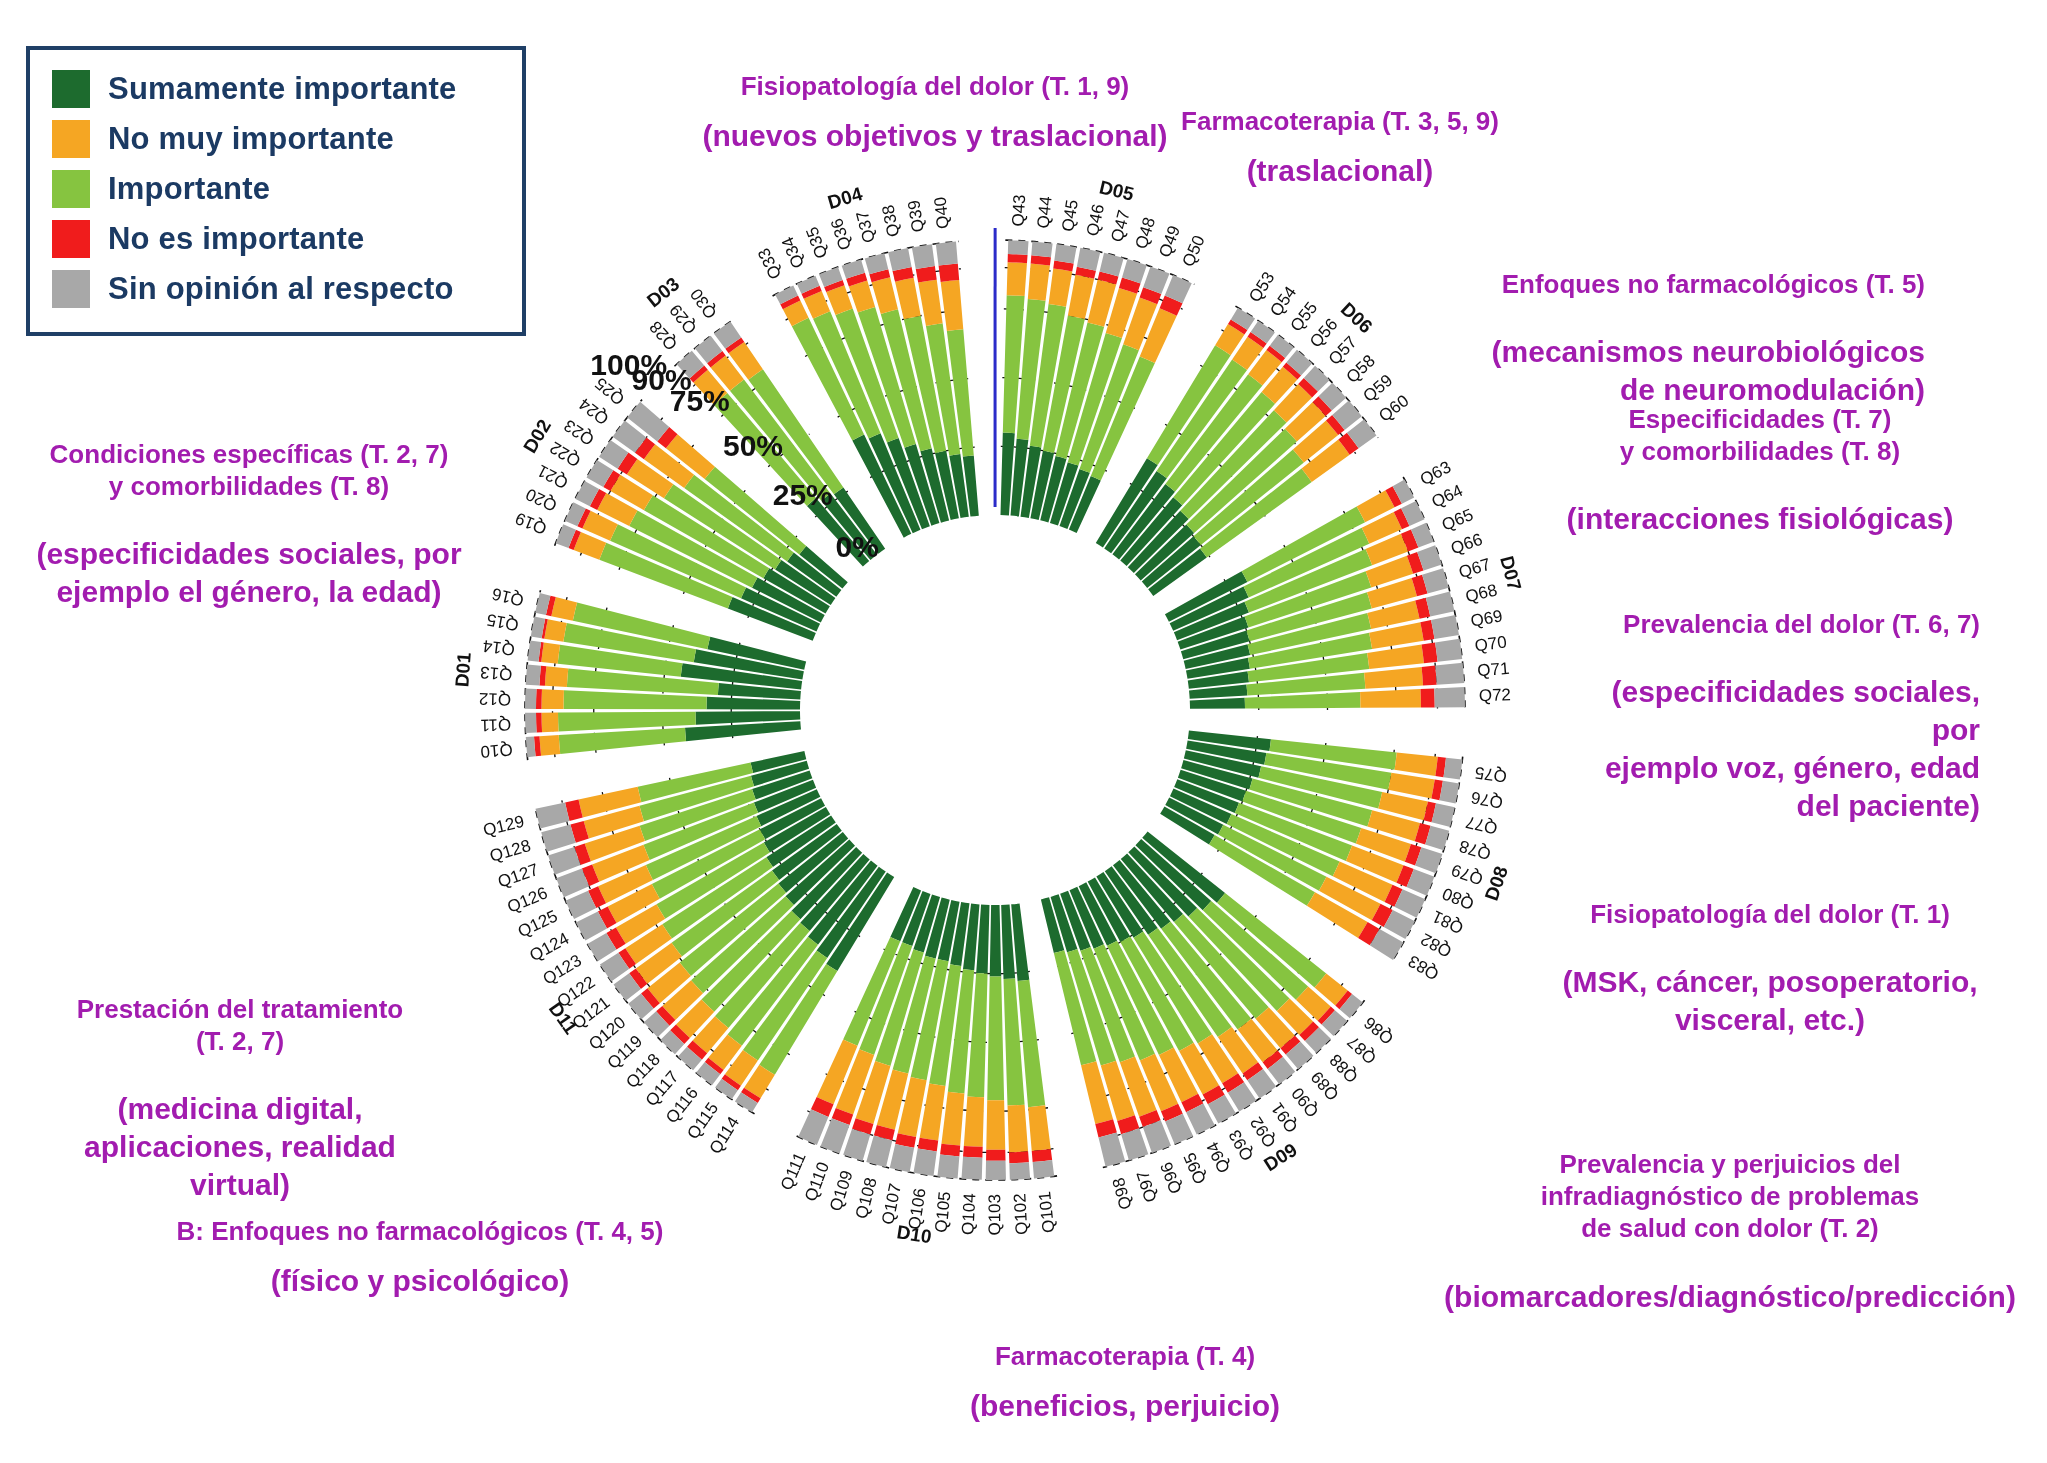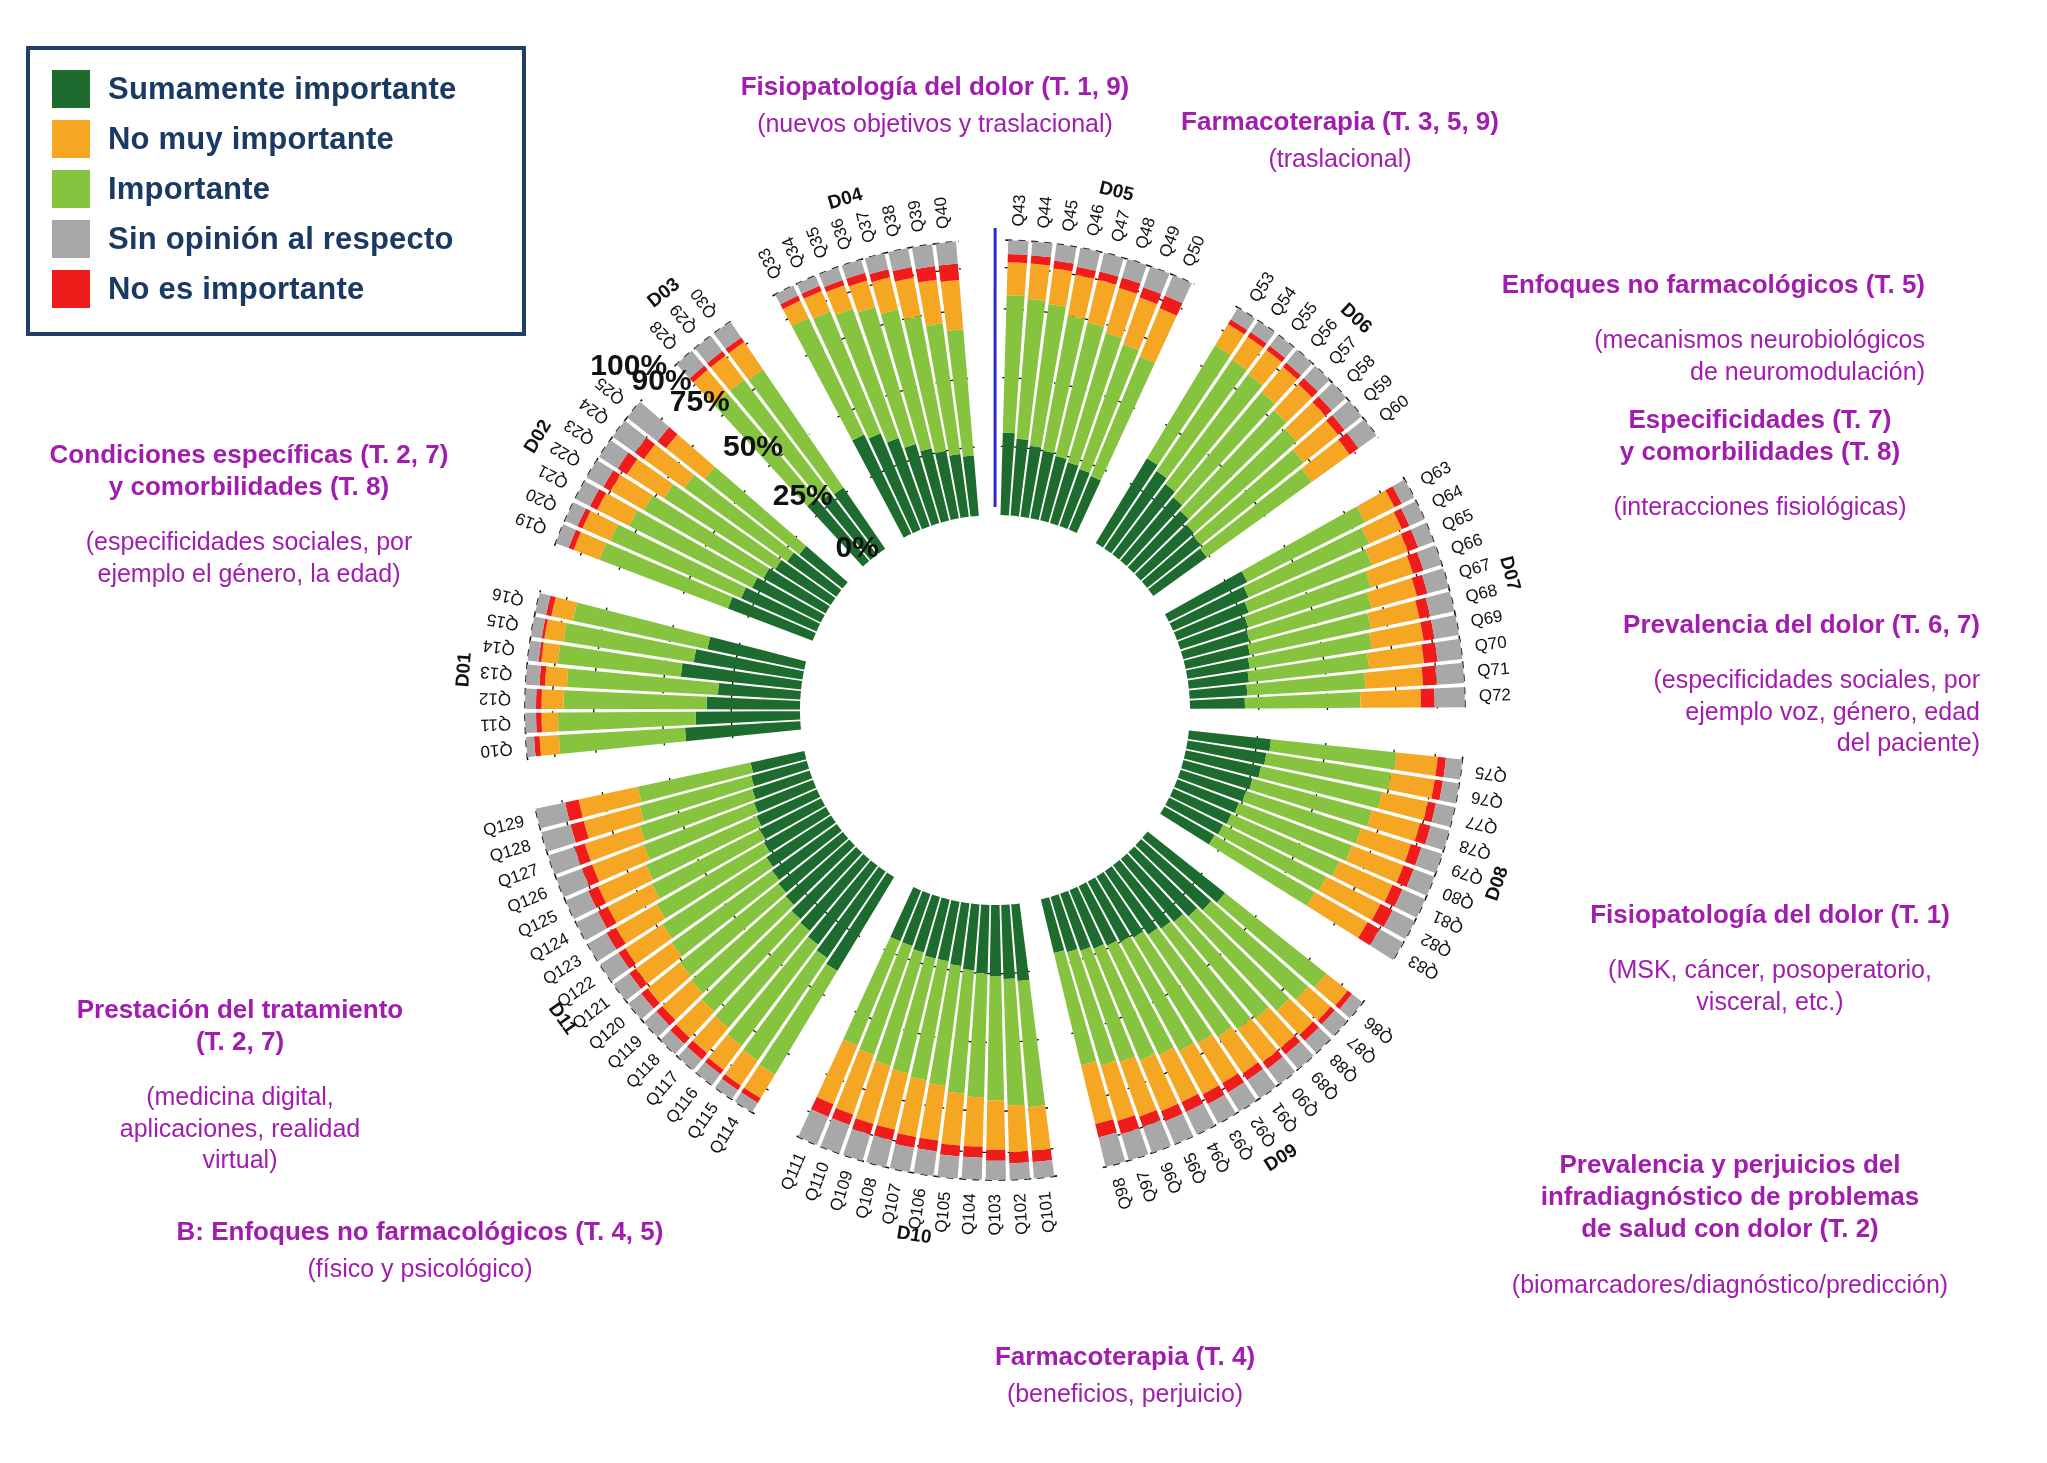--- a/index.html
+++ b/index.html
@@ -11,21 +11,21 @@
   #legend{position:absolute;left:26px;top:46px;width:500px;height:290px;
           border:4px solid #1f3f66;background:#fff;box-sizing:border-box;
           padding:14px 18px 10px 22px;}
   .legend-row{display:flex;align-items:center;height:50px;}
   .legend-swatch{width:38px;height:38px;margin-right:18px;flex:0 0 auto;}
   .legend-label{font-size:31px;font-weight:bold;color:#1b3a63;letter-spacing:.2px;}
 
   
   .ann{position:absolute;color:#a21caf;}
   .ann .t{font-weight:bold;font-size:26px;line-height:1.24;}
-  .ann .s{font-weight:normal;font-size:25px;line-height:1.26;margin-top:6px;}
+  .ann .s{font-weight:bold;font-size:30px;line-height:1.26;margin-top:15px;}
   .ann.c{text-align:center;}
   .ann.r{text-align:right;}
 
   
   #chart{position:absolute;left:425px;top:140px;width:1140px;height:1140px;}
   #chart svg{display:block;}
 
   .axlab{font-family:"Liberation Sans",sans-serif;font-size:30px;font-weight:bold;fill:#111;}
   .qlab{font-family:"Liberation Sans",sans-serif;font-size:17px;fill:#111;}
   .dlab{font-family:"Liberation Sans",sans-serif;font-size:19px;font-weight:bold;fill:#111;}
@@ -42,26 +42,26 @@
     </div>
     <div class="legend-row">
       <span class="legend-swatch" style="background:#f5a623"></span>
       <span class="legend-label">No muy importante</span>
     </div>
     <div class="legend-row">
       <span class="legend-swatch" style="background:#86c440"></span>
       <span class="legend-label">Importante</span>
     </div>
     <div class="legend-row">
+      <span class="legend-swatch" style="background:#f01c1c"></span>
+      <span class="legend-label">No es importante</span>
+    </div>
+    <div class="legend-row">
       <span class="legend-swatch" style="background:#a8a8a8"></span>
       <span class="legend-label">Sin opinión al respecto</span>
-    </div>
-    <div class="legend-row">
-      <span class="legend-swatch" style="background:#f01c1c"></span>
-      <span class="legend-label">No es importante</span>
     </div>
   </div>
 
   <div class="ann c" style="left:700px;top:70px;width:470px;">
     <div class="t">Fisiopatología del dolor (T. 1, 9)</div>
     <div class="s">(nuevos objetivos y traslacional)</div>
   </div>
 
   <div class="ann c" style="left:1150px;top:105px;width:380px;">
     <div class="t">Farmacoterapia (T. 3, 5, 9)</div>

